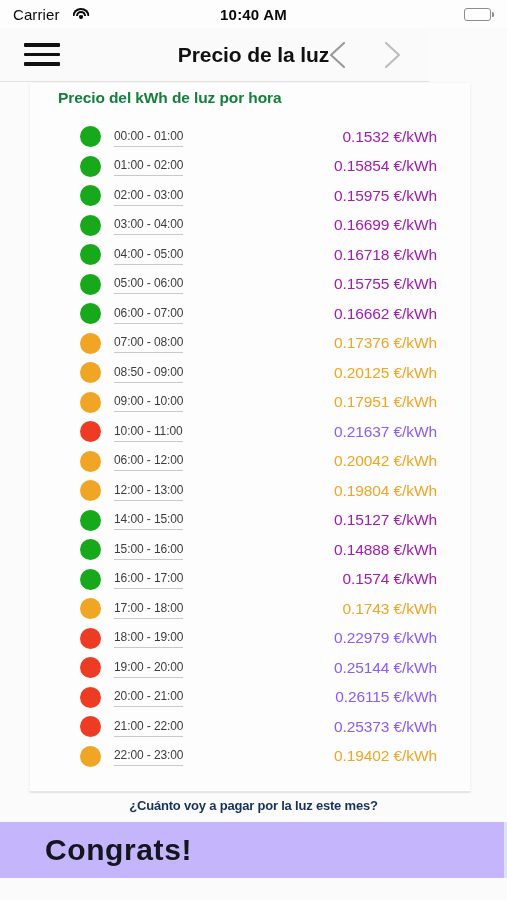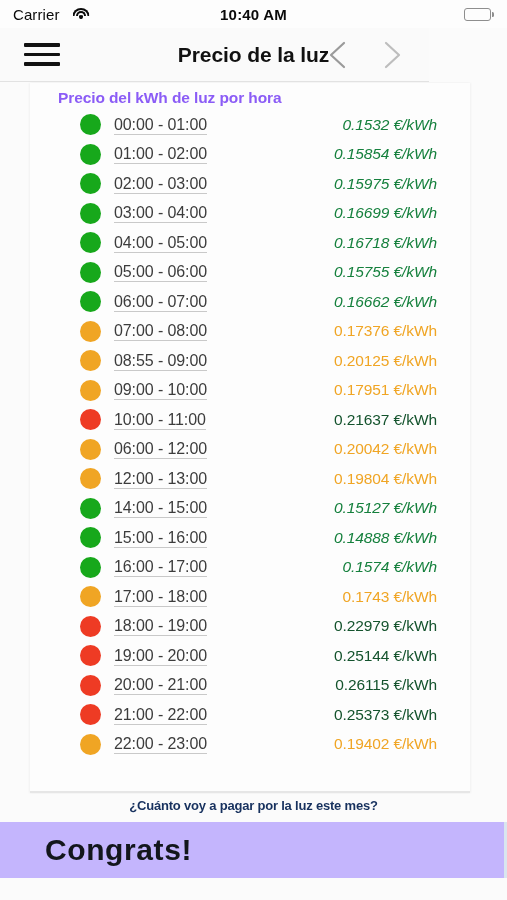--- a/index.html
+++ b/index.html
@@ -54,39 +54,39 @@
   .chev-fwd{  right:22px; }
 
   
   .card{
     position:absolute; top:83px; left:30px; width:440px; height:710px;
     background:#fdfdfd;
     box-shadow: -1px 0 2px rgba(0,0,0,.045), 1px 0 2px rgba(0,0,0,.045);
     overflow:hidden;
   }
   .card-title{
-    margin:6px 0 3px 28px;
-    font-size:15.5px; font-weight:700; color:#8b5cf6; letter-spacing:-.1px;
+    margin:6px 0 15px 28px;
+    font-size:15.5px; font-weight:700; color:#15803d; letter-spacing:-.1px;
   }
   .rows{ margin-top:2px; }
   .row{
     display:flex; align-items:center; height:29.5px; padding:0 0 0 50px; position:relative;
   }
   .dot{ width:21px; height:21px; border-radius:50%; flex:0 0 21px; }
   .hour{
-    margin-left:13px; font-size:16px; color:#3c3c3c;
+    margin-left:13px; font-size:12px; color:#3c3c3c;
     border-bottom:1px solid #c9c9c9; line-height:19px; cursor:pointer;
     letter-spacing:-.1px;
   }
   .price{
     position:absolute; right:33px; font-size:15.5px; font-weight:400; letter-spacing:-.1px;
   }
-  .g{ color:#15803d;font-style:italic; }  .g-dot{ background:#17a81b; }
+  .g{ color:#a21caf; }  .g-dot{ background:#17a81b; }
   .o{ color:#f0a524; }  .o-dot{ background:#f0a524; }
-  .r{ color:#14532d; }  .r-dot{ background:#ee3b24; }
+  .r{ color:#8b5cf6; }  .r-dot{ background:#ee3b24; }
 
   
   .promo{
     position:absolute; top:798px; left:0; width:507px; height:26px;
     text-align:center; overflow:hidden;
   }
   .promo span{
     display:block; font-size:13px; font-weight:700; color:#17315e;
     letter-spacing:-.2px; line-height:18px; margin-top:-1px;
   }
@@ -184,21 +184,21 @@
           <span class="hour">06:00 - 07:00</span>
           <span class="price g">0.16662 €/kWh</span>
         </div>
         <div class="row">
           <span class="dot o-dot"></span>
           <span class="hour">07:00 - 08:00</span>
           <span class="price o">0.17376 €/kWh</span>
         </div>
         <div class="row">
           <span class="dot o-dot"></span>
-          <span class="hour">08:55 - 09:00</span>
+          <span class="hour">08:50 - 09:00</span>
           <span class="price o">0.20125 €/kWh</span>
         </div>
         <div class="row">
           <span class="dot o-dot"></span>
           <span class="hour">09:00 - 10:00</span>
           <span class="price o">0.17951 €/kWh</span>
         </div>
         <div class="row">
           <span class="dot r-dot"></span>
           <span class="hour">10:00 - 11:00</span>

